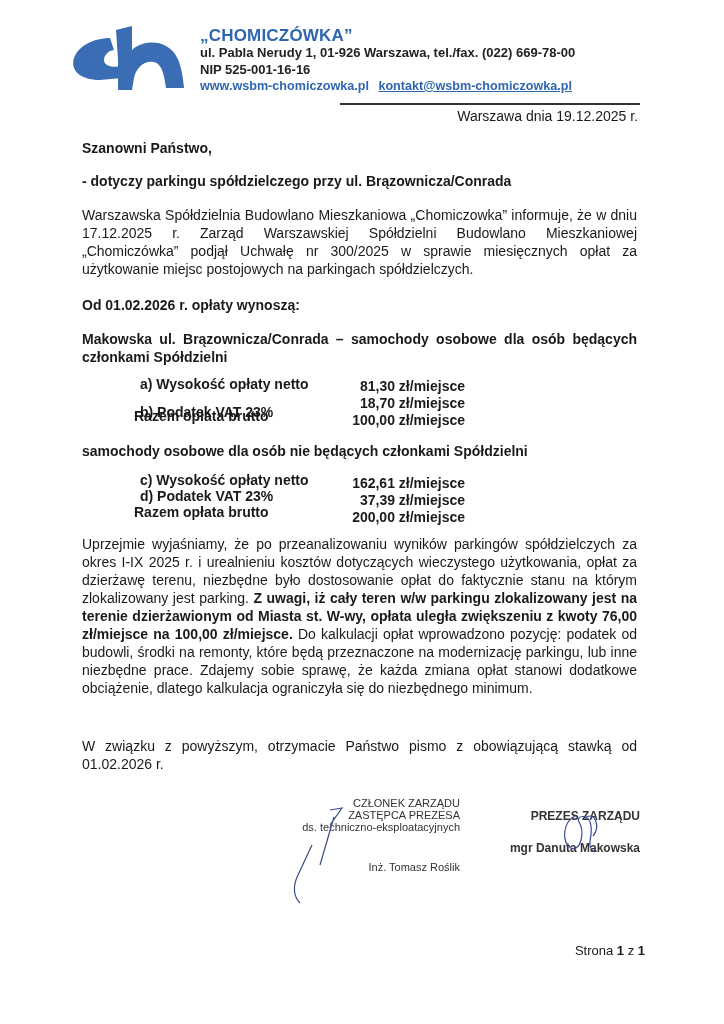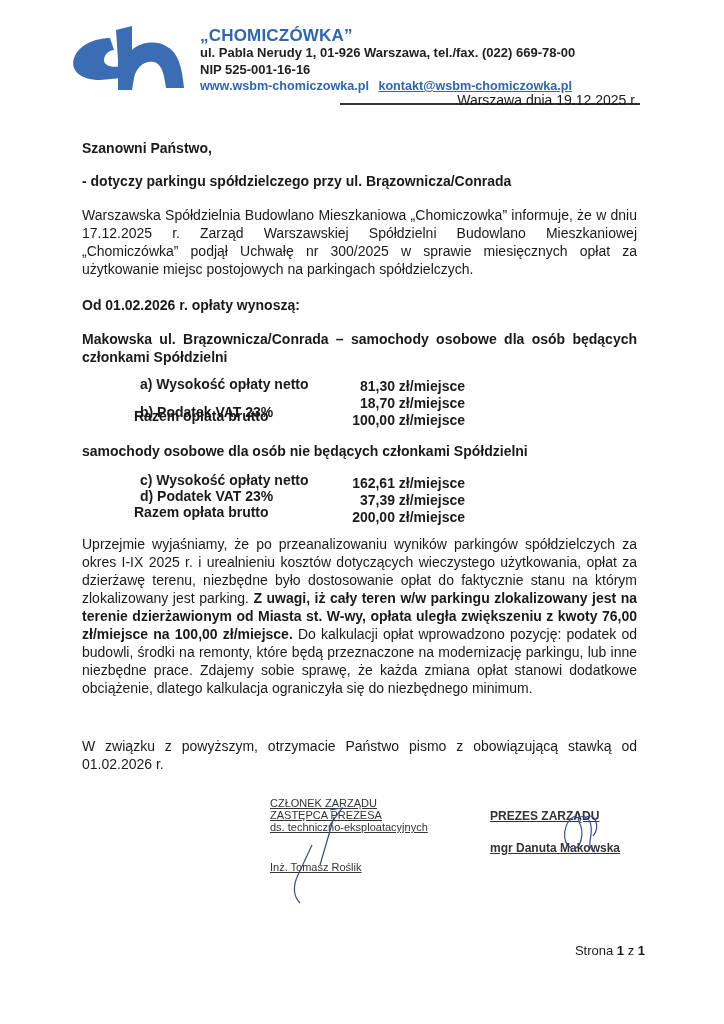--- a/index.html
+++ b/index.html
@@ -7,36 +7,36 @@
   .abs { position:absolute; }
   .logo { left:70px; top:20px; width:118px; height:72px; }
   .hdr { left:200px; width:450px; text-align:left; font-weight:bold; }
   .hdr-title { top:26px; color:#2f66b0; font-size:17px; letter-spacing:0.2px; }
   .hdr-addr { top:45px; font-size:13px; color:#222; }
   .hdr-nip { top:62px; font-size:13px; color:#222; }
   .hdr-web { top:79px; font-size:12.6px; color:#2f66b0; }
   .hdr-web a { color:#2f66b0; text-decoration:none; }
   .hdr-web .mail { text-decoration:underline; margin-left:6px; }
   .rule { left:340px; top:103px; width:300px; height:1.5px; background:#333; }
-  .date { left:440px; top:92px; width:198px; text-align:right; font-size:14px; }
+  .date { left:440px; top:108px; width:198px; text-align:right; font-size:14px; }
   .p { left:82px; width:555px; font-size:14px; line-height:18px; text-align:justify; }
   .b { font-weight:bold; }
   .salut { top:139px; font-weight:bold; }
   .subject { top:172px; font-weight:bold; }
   .intro { top:206px; }
   .from { top:296px; font-weight:bold; }
   .parking { top:330px; font-weight:bold; }
   .fee-row { position:absolute; font-weight:bold; font-size:14px; line-height:16px; }
   .fee-label { left:105px;margin-left:35px; }
   .fee-label.total { left:99px;text-align:right; }
   .fee-val { left:345px; width:120px; text-align:right; }
   .nonmem { top:442px; font-weight:bold; }
   .expl { top:535px; }
   .concl { top:737px; }
-  .sig { text-align:left; font-size:11px; color:#333; line-height:12px;text-decoration:underline; }
+  .sig { text-align:right; font-size:11px; color:#333; line-height:12px; }
   .sig1 { left:270px; top:797px; width:190px; }
   .sig1-name { left:270px; top:849px; width:190px; font-size:11px;margin-top:12px; }
   .sig2 { left:490px; top:810px; width:150px; font-weight:bold; font-size:12px; }
   .sig2-name { left:490px; top:842px; width:150px; font-weight:bold; font-size:12px; }
   .page { left:545px; top:943px; width:100px; text-align:right; font-size:13px; }
   .page .n { font-weight:bold; }
   svg.scribble { position:absolute; }
 </style>
 </head>
 <body>

